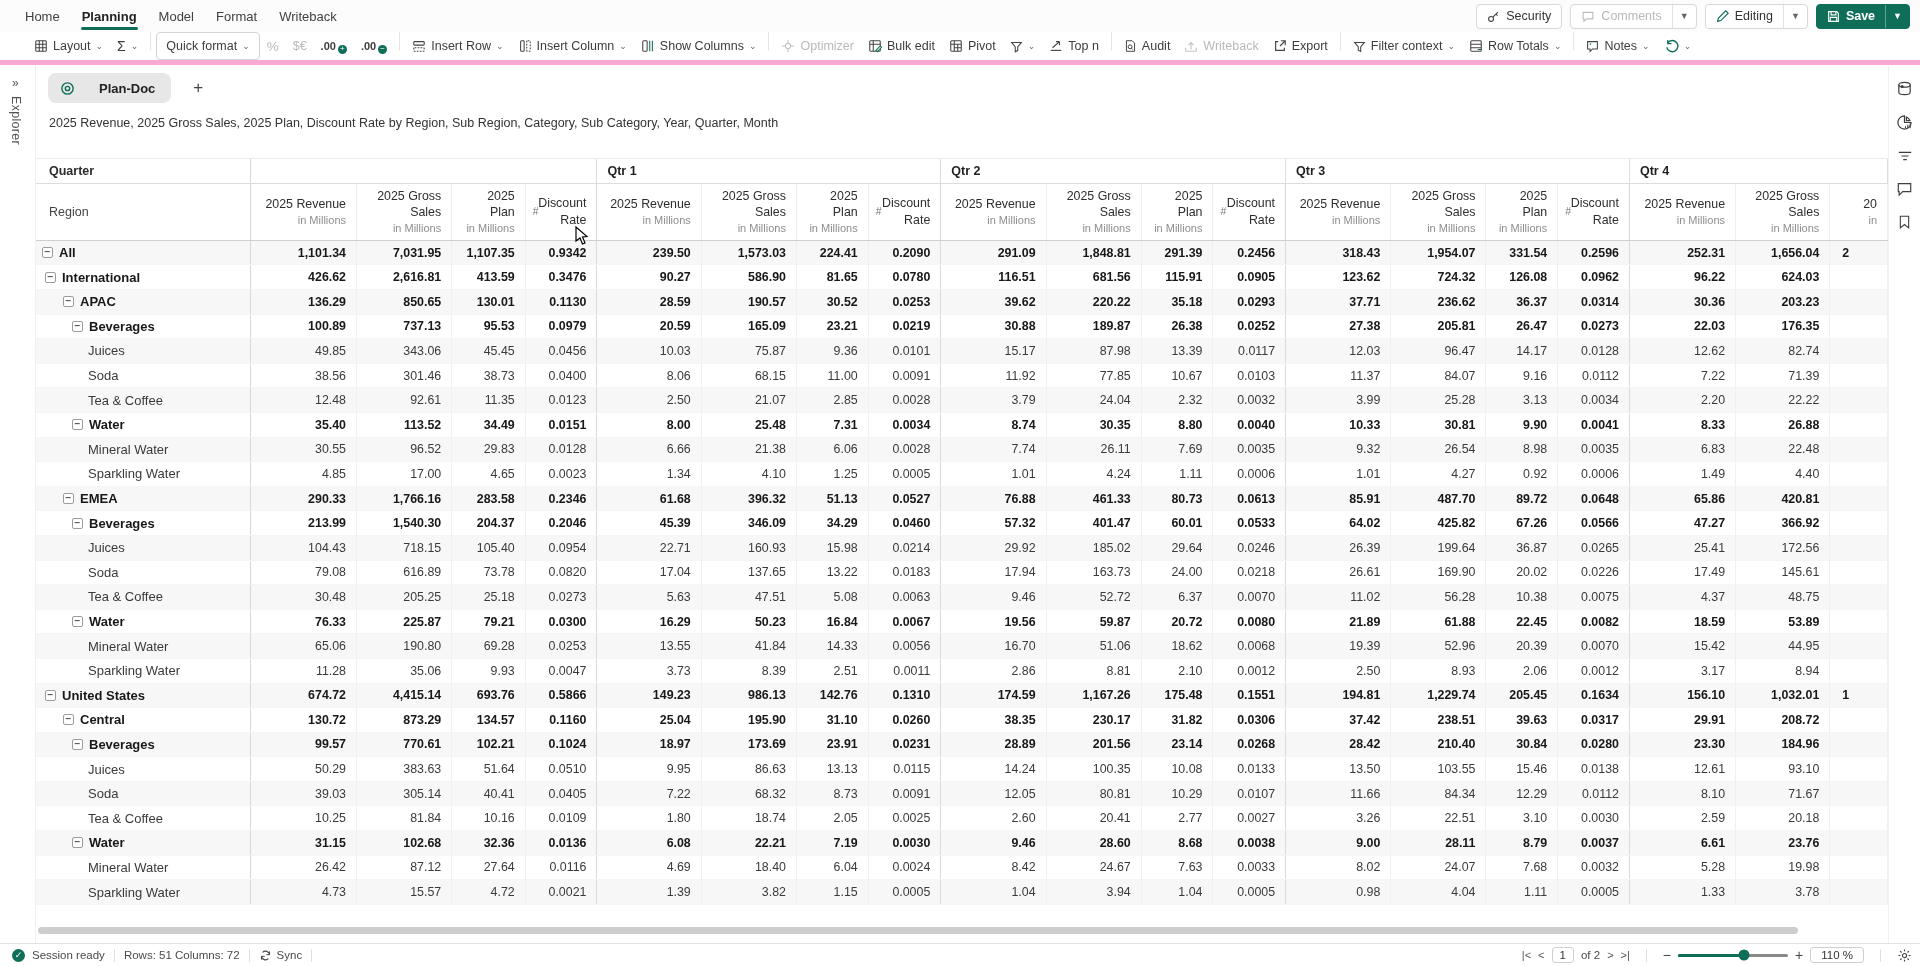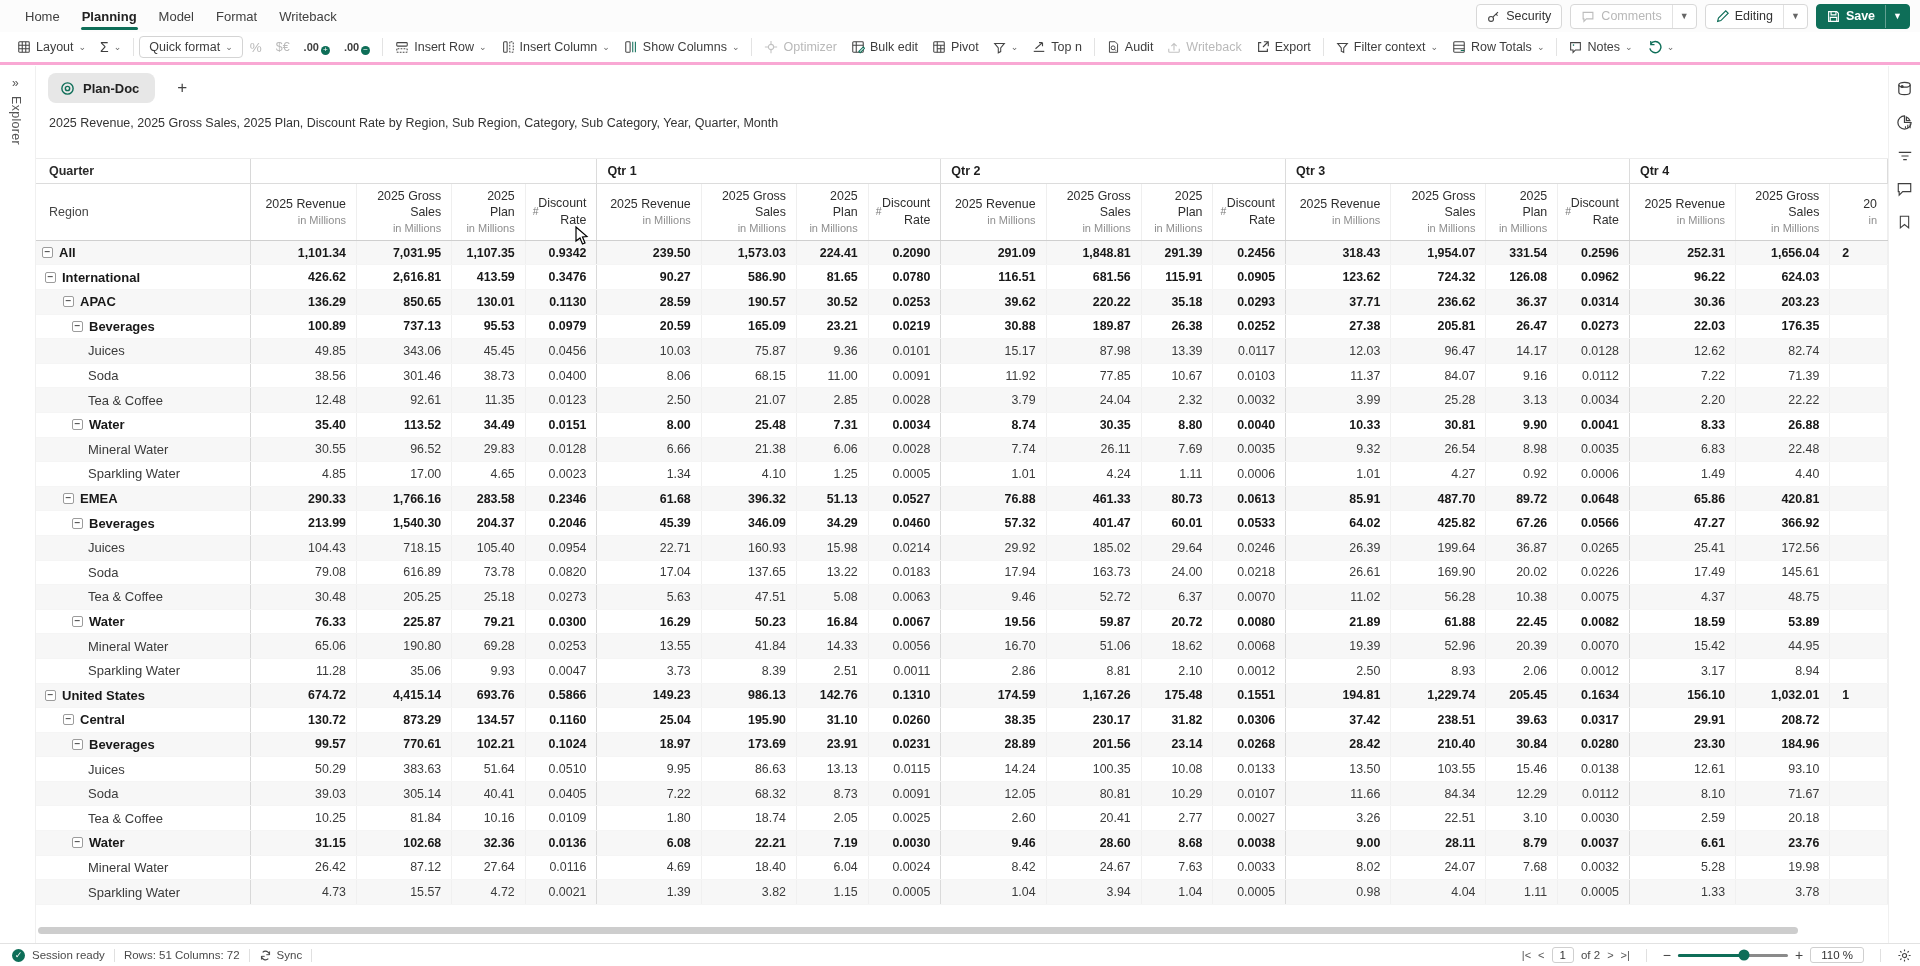--- a/index.html
+++ b/index.html
@@ -17,41 +17,41 @@
   .pill .seg { display:flex; align-items:center; gap:6px; padding:0 10px; height:100%; }
   .pill .drop { border-left:1px solid #e2e2e2; padding:0 7px; height:100%; display:flex; align-items:center; color:#555; }
   .pill.disabled .seg { color:#b8b8b8; }
   .pill.save { background:var(--accent); border-color:var(--accent); color:#fff; }
   .pill.save .seg { font-weight:600; }
   .pill.save .drop { border-left:1px solid rgba(255,255,255,.35); color:#fff; }
   .carat { font-size:9px; color:#666; line-height:1; }
   .pill.save .carat{ color:#fff; }
 
   
-  .toolbar { height:33px; display:flex; align-items:center; padding-left:10px; background:#fff; border-bottom:3px solid #f9a8d4; }
+  .toolbar { height:33px; display:flex; padding-left:27px; background:#fff; border-bottom:5px solid #f9a8d4; }
   .tb { display:inline-flex; align-items:center; gap:5px; padding:4px 7px; border-radius:4px; font-size:12.5px; color:#3d3d3d; white-space:nowrap; }
   .tb.boxed { border:1px solid #d4d4d4; padding:3px 9px; }
   .tb.disabled { color:#b9b9b9; }
   .tb.disabled svg { stroke:#c3c3c3 !important; }
   .sep { width:1px; height:18px; background:#e3e3e3; margin:0 5px; flex:none; }
   .tb svg { flex:none; }
   .gdot { display:inline-flex; align-items:center; justify-content:center; width:9px; height:9px; border-radius:50%; background:var(--accent); color:#fff; font-size:8px; line-height:1; margin-left:-3px; margin-top:6px; }
 
   
   .frame { position:absolute; top:66px; left:0; right:0; bottom:23px; display:flex; }
   .explorer { width:36px; flex:none; position:relative; border-right:1px solid #f0f0f0; }
   .explorer .chev { position:absolute; top:10px; left:12px; font-size:12px; color:#555; }
   .explorer .vlabel { position:absolute; top:30px; left:23px; transform:rotate(90deg); transform-origin:left top; font-size:12.5px; color:#555; letter-spacing:.3px; }
   .mainarea { flex:1; position:relative; overflow:hidden; }
   .rightstrip { width:32px; flex:none; border-left:1px solid #f0f0f0; display:flex; flex-direction:column; align-items:center; padding-top:14px; gap:17px; }
   .rightstrip svg { stroke:#3f3f3f; }
 
   
   .tabrow { height:44px; display:flex; align-items:center; padding-left:12px; }
-  .doc-tab { display:flex; align-items:center; gap:8px; height:30px; background:#e7e7e7; border-radius:8px; padding:0 16px 0 12px; font-size:13px; font-weight:600; color:#222; }
+  .doc-tab { display:flex; align-items:center; gap:24px; height:30px; background:#e7e7e7; border-radius:8px; padding:0 16px 0 12px; font-size:13px; font-weight:600; color:#222; }
   .add-tab { margin-left:22px; font-size:17px; color:#444; }
   .crumb { height:26px; display:flex; align-items:center; padding-left:13px; font-size:12.5px; color:#333; }
 
   
   .gridwrap { position:absolute; left:0; top:92px; right:0; overflow:hidden; border-top:1px solid #ececec; }
   table { border-collapse:collapse; table-layout:fixed; }
   th, td { overflow:hidden; white-space:nowrap; }
   th { font-weight:400; }
   .hr-year th { height:24px; }
   .hr-qtr th { height:24px; border-bottom:1px solid #dcdcdc; }

